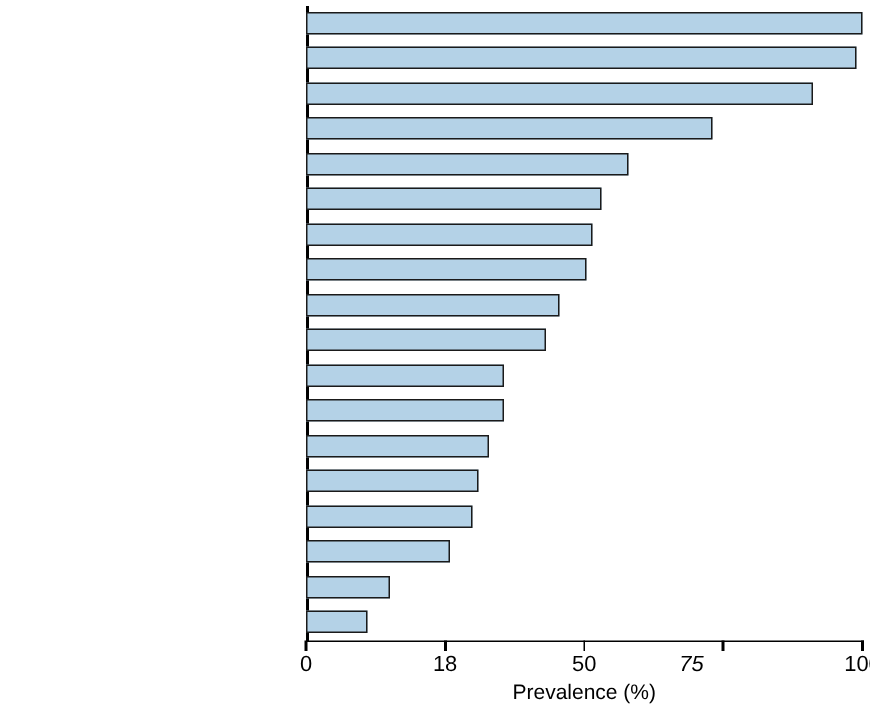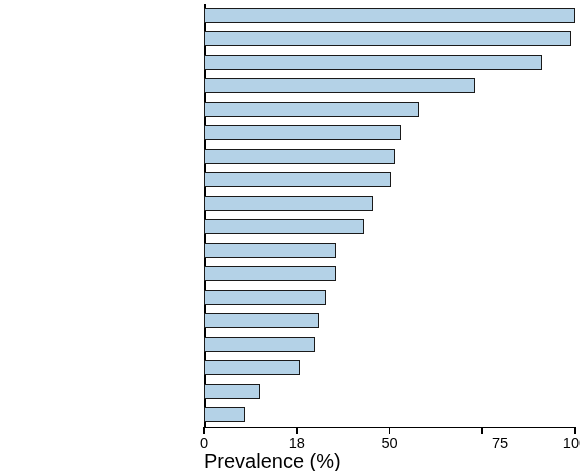--- a/index.html
+++ b/index.html
@@ -86,22 +86,22 @@
     transform: translateX(-50%);
     white-space: nowrap;
     color: #000000;
   }
 
   #x-axis-title {
     position: absolute;
     left: 204px;
     width: 371px;
     top: 452px;
-    text-align: left;
-    font-size: 20px;
+    text-align: center;
+    font-size: 14px;
     line-height: 18px;
     color: #000000;
   }
 </style>
 </head>
 <body>
 
 <div id="chart-root">
 
   <div class="axis-line-y"></div>
@@ -183,20 +183,20 @@
     </div>
 
   <div id="x-ticks">
       <div class="tick" style="left: 203.2px;"></div>
       <div class="tick-label" style="left: 204px;">0</div>
       <div class="tick" style="left: 295.95px;"></div>
       <div class="tick-label" style="left: 296.75px;">18</div>
       <div class="tick" style="left: 388.7px;"></div>
       <div class="tick-label" style="left: 389.5px; text-align: center;">50</div>
       <div class="tick" style="left: 481.45px;"></div>
-      <div class="tick-label" style="left: 500px;">75</div>
+      <div class="tick-label" style="left: 461px; font-style: italic;">75</div>
       <div class="tick" style="left: 574.2px;"></div>
       <div class="tick-label" style="left: 575px;">100</div>
     </div>
 
   <div id="x-axis-title">Prevalence (%)</div>
 
 </div>
 
 </body></html>

